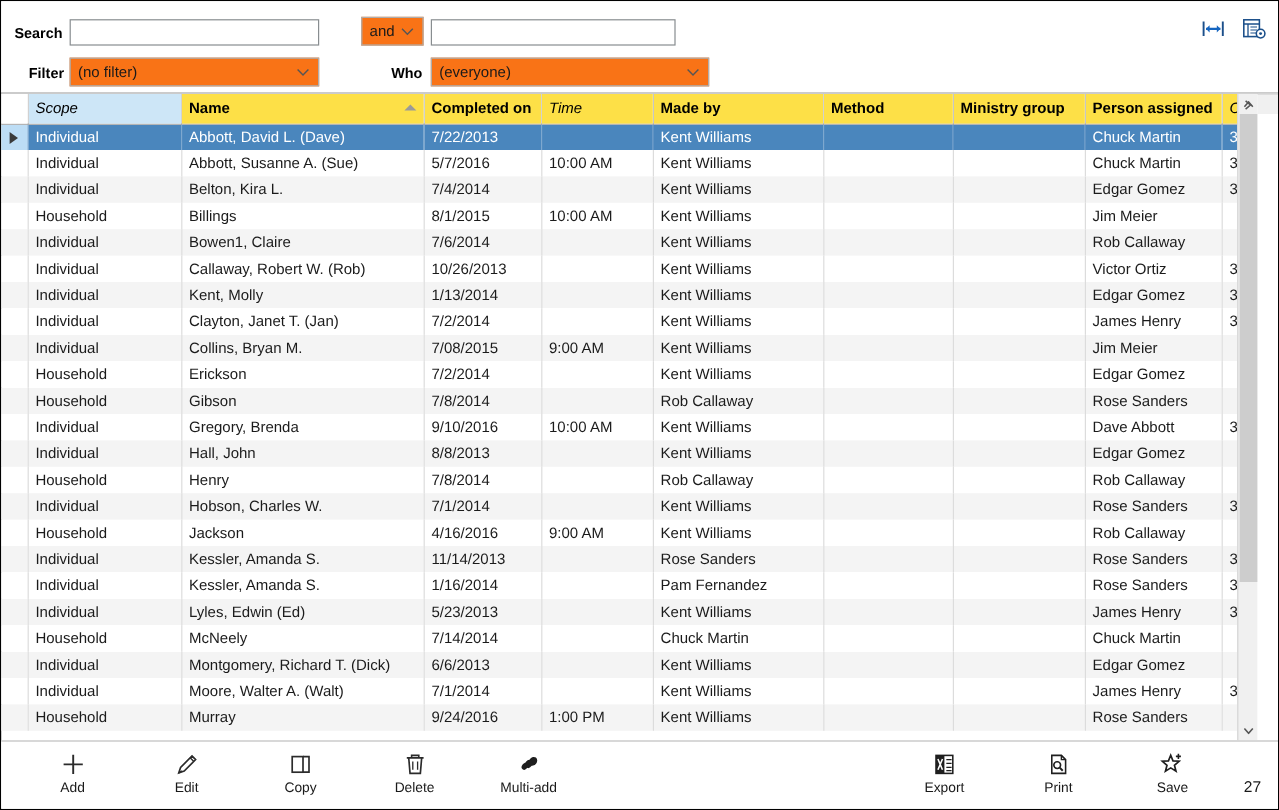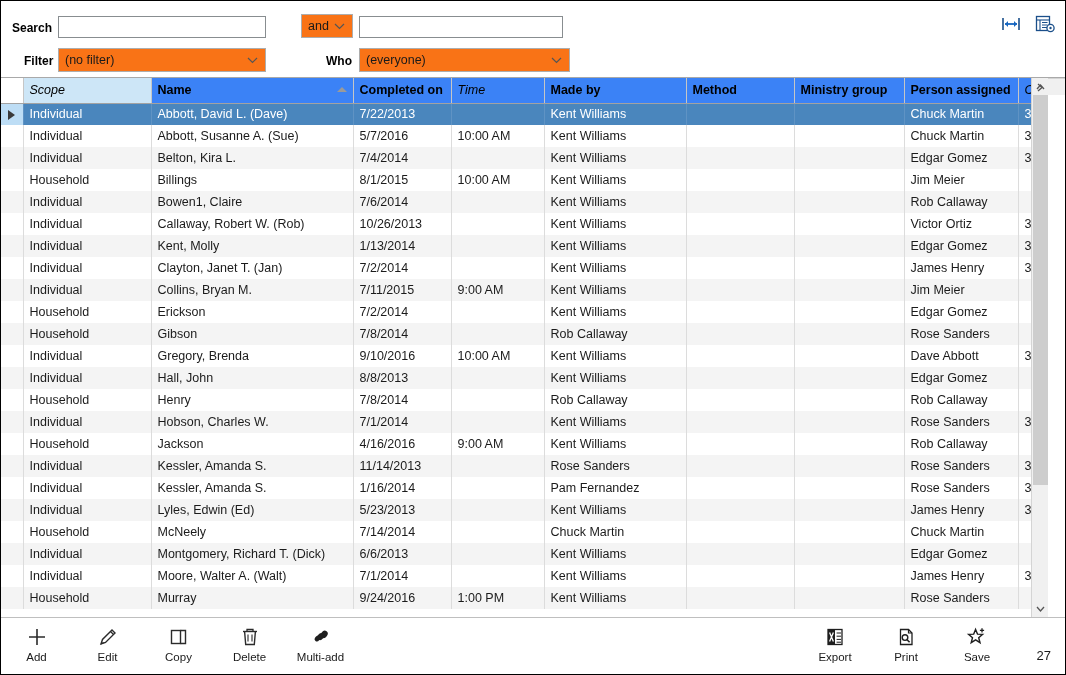--- a/index.html
+++ b/index.html
@@ -65,21 +65,21 @@
   }
   .combo .chev svg { display:block; margin-top:8px; }
 
   #search-label   { left: 11px;  top: 20px; }
   #search-input   { left: 57px;  top: 15px; width: 208px; }
   #and-combo      { left: 300px; top: 13px; width: 52px; }
   #second-input   { left: 358px; top: 15px; width: 204px; }
   #filter-label   { left: 23px;  top: 53px; }
   #filter-combo   { left: 57px;  top: 47px; width: 208px; }
   #who-label      { left: 325px; top: 53px; }
-  #who-combo      { left: 358px; top: 47px; width: 211px; }
+  #who-combo      { left: 358px; top: 47px; width: 232px; }
 
   .topicons {
     position: absolute;
     right: 10px; top: 14px;
     display: flex; gap: 14px; align-items: center;
   }
   .topicons .ic { cursor: pointer; line-height: 0; }
 
   
   .gridwrap {
@@ -102,21 +102,21 @@
     overflow: hidden;
   }
   table.grid {
     border-collapse: collapse;
     table-layout: fixed;
     width: 1060px;
     font-size: 12.5px;
   }
   table.grid th {
     height: 25px;
-    background: #3b82f6;
+    background: #fde047;
     border-right: 1px solid #c6c6c6;
     border-bottom: 1px solid #a2a2a2;
     font-weight: bold;
     font-size: 12.5px;
     text-align: left;
     padding: 0 6px;
     color: #000;
     white-space: nowrap;
     overflow: hidden;
     position: relative;
@@ -222,21 +222,21 @@
     display: flex;
     align-items: flex-start;
     padding-top: 6px;
     position: relative;
   }
   .tbgroup { display: flex; }
   .tbgroup.right { position: absolute; right: 0; top: 6px; display: flex; align-items: flex-start; }
   .tbtn {
     width: 71px;
     display: flex; flex-direction: column; align-items: center;
-    cursor: pointer; user-select: none;
+    cursor: pointer; user-select: none; margin-left: 24px;
   }
   .tbtn .ticon { height: 26px; display:flex; align-items:center; justify-content:center; }
   .tbtn .tlabel { font-size: 11.5px; color: #1a1a1a; margin-top: 1px; }
   .count {
     font-size: 13px; color: #1a1a1a;
     margin-left: 24px; margin-right: 14px; margin-top: 24px;
   }
 </style>
 </head>
 <body>
@@ -424,21 +424,21 @@
                 <td class=""><span>Kent Williams</span></td>
                 <td class=""><span></span></td>
                 <td class=""><span></span></td>
                 <td class=""><span>James Henry</span></td>
                 <td class=""><span>314-9</span></td>
               </tr>
               <tr class="alt">
                 <td class="selcell"></td>
                 <td class=""><span>Individual</span></td>
                 <td class=""><span>Collins, Bryan M.</span></td>
-                <td class="num"><span>7/11/2015</span></td>
+                <td class="num"><span>7/08/2015</span></td>
                 <td class=""><span>9:00 AM</span></td>
                 <td class=""><span>Kent Williams</span></td>
                 <td class=""><span></span></td>
                 <td class=""><span></span></td>
                 <td class=""><span>Jim Meier</span></td>
                 <td class=""><span></span></td>
               </tr>
               <tr class="plain">
                 <td class="selcell"></td>
                 <td class=""><span>Household</span></td>

